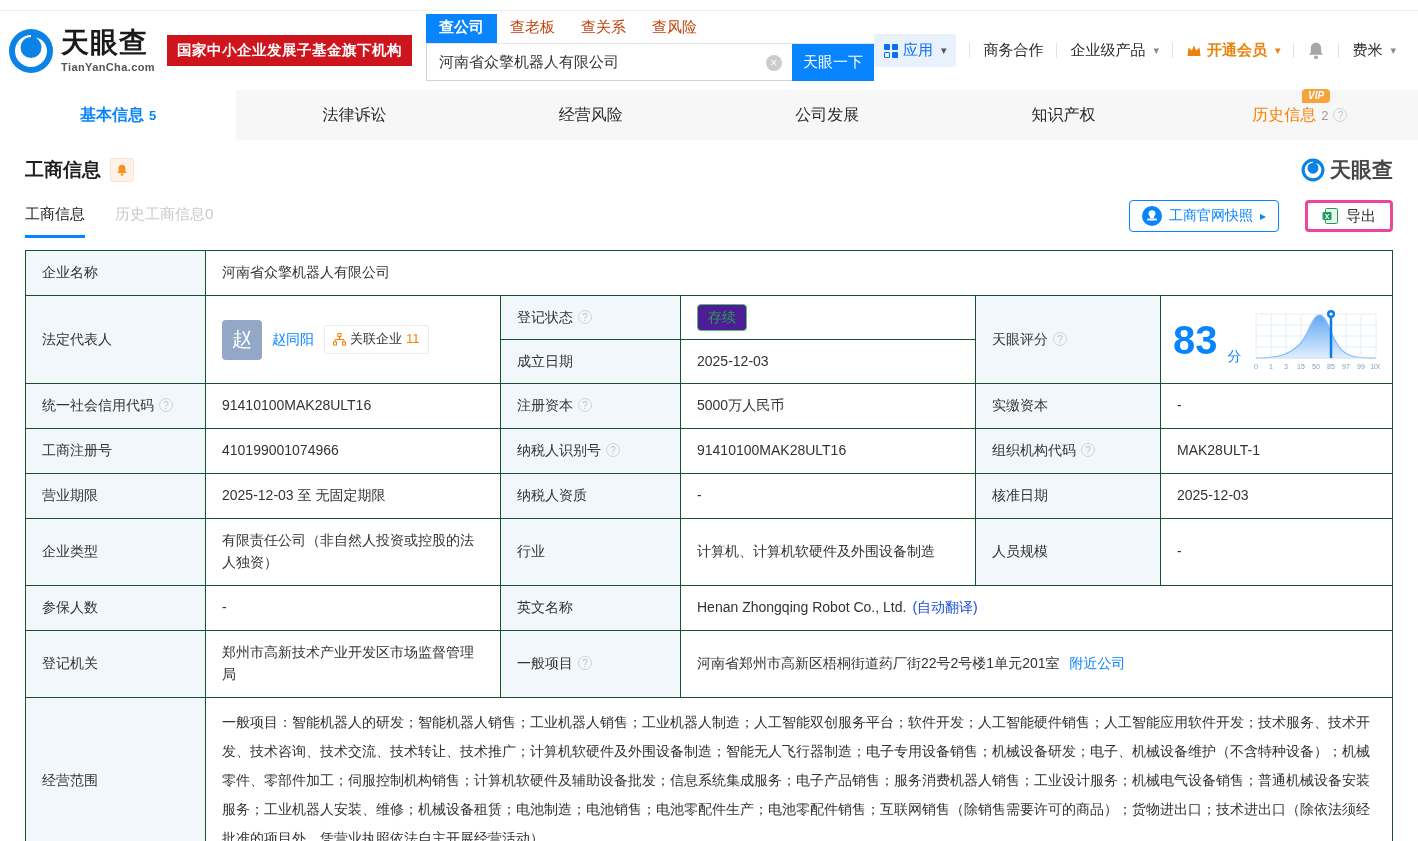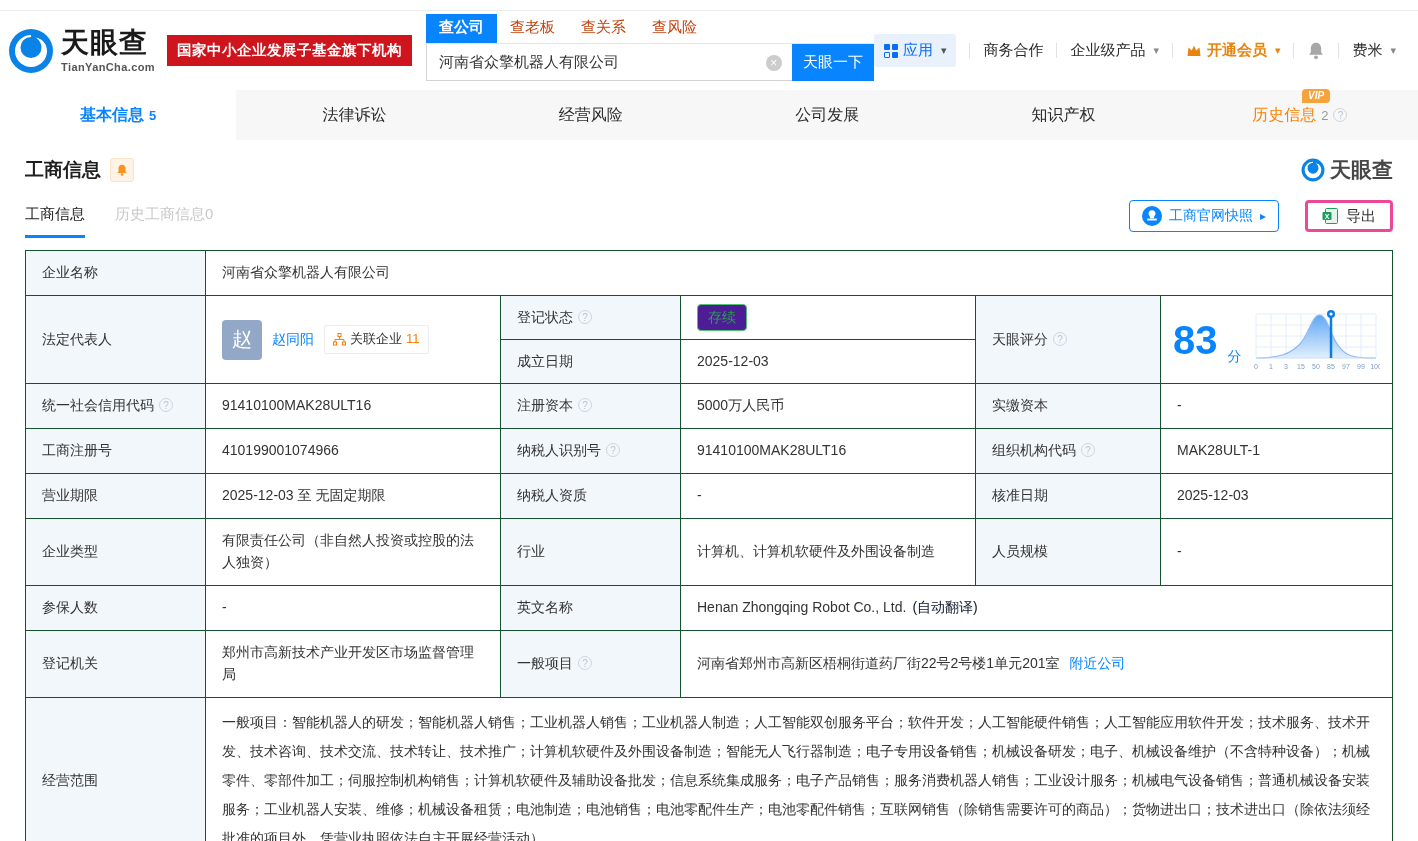--- a/index.html
+++ b/index.html
@@ -95,21 +95,21 @@
      display:flex; align-items:center; justify-content:center; flex:none; cursor:pointer; }
   .rep-name { color:#0884ff; cursor:pointer; }
   .rel-badge { display:flex; align-items:center; gap:4px; border:1px solid #ececec; border-radius:2px;
      padding:3px 8px; font-size:13px; color:#333; cursor:pointer; white-space:nowrap; }
   .rel-count { color:#ff7d00; }
   .status-badge { display:inline-block; padding:2px 10px; border:1px solid #52c173; background:#4c1d95;
      color:#27a24a; border-radius:4px; }
   .score-cell { display:flex; align-items:center; gap:10px; padding:0 6px 0 12px; }
   .score-num { font-size:40px; font-weight:bold; color:#0884ff; line-height:1; }
   .score-unit { font-size:14px; color:#0884ff; align-self:flex-end; margin-bottom:4px; }
-  .en-note { color:#0f172a; margin-left:6px; }
+  .en-note { color:#1d4ed8; margin-left:6px; }
   .addr-link { color:#0884ff; margin-left:10px; cursor:pointer; white-space:nowrap; }
   .scope-cell { line-height:29px; padding:10px 16px; }
   .tick { font-size:7px; fill:#7d9ec4; }
 </style>
 </head>
 <body>
 
 <div class="topline"></div>
 
 <header>

